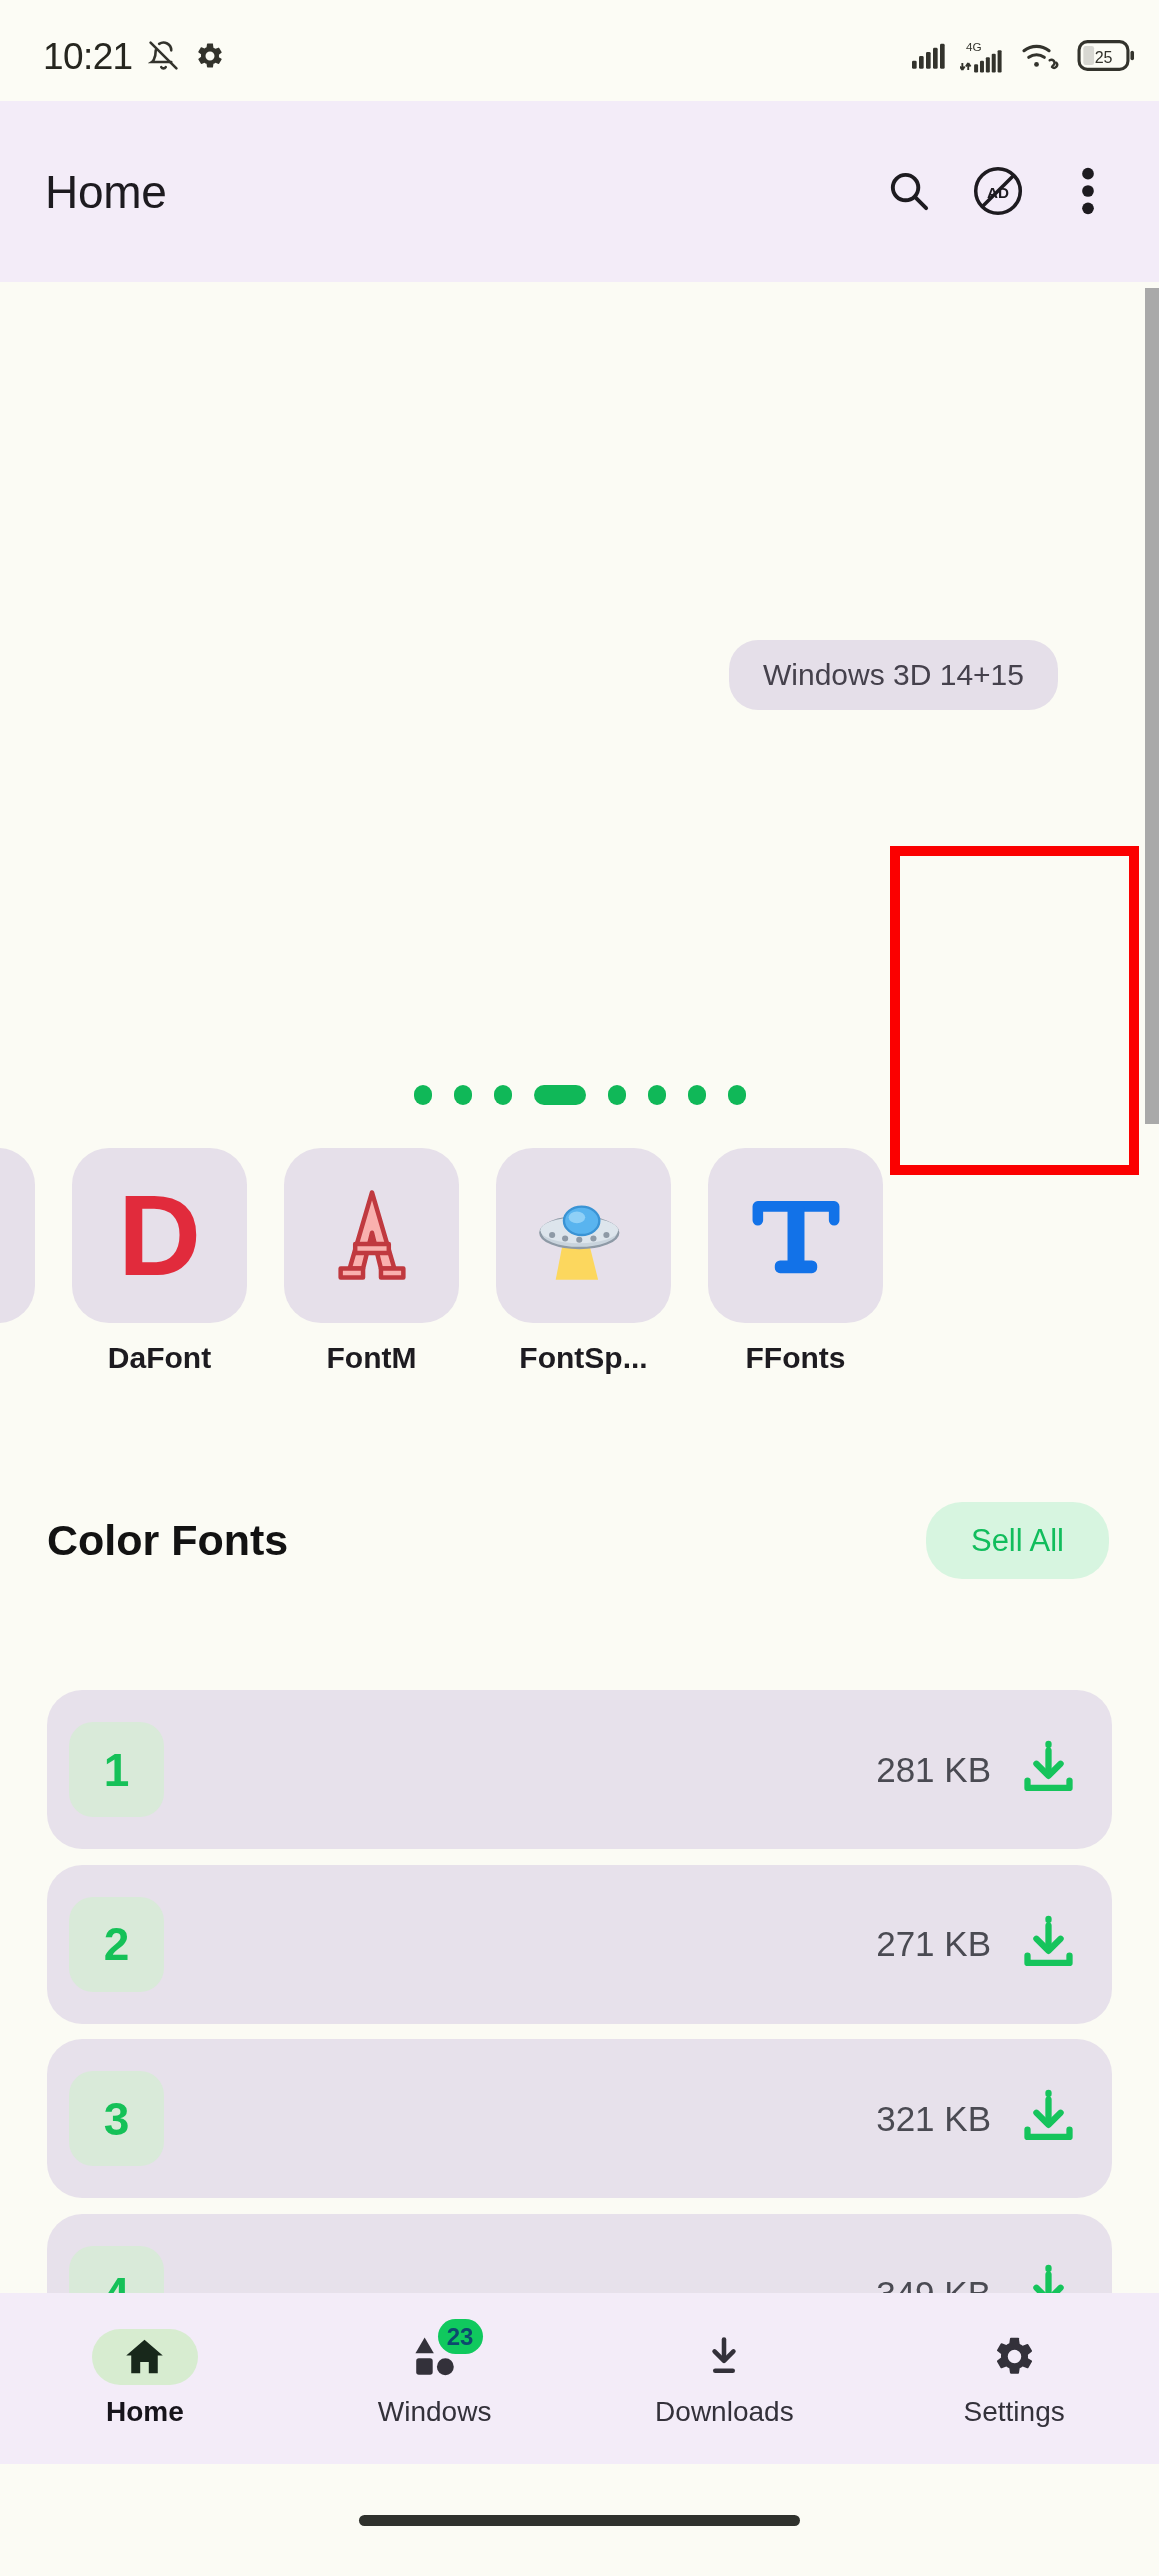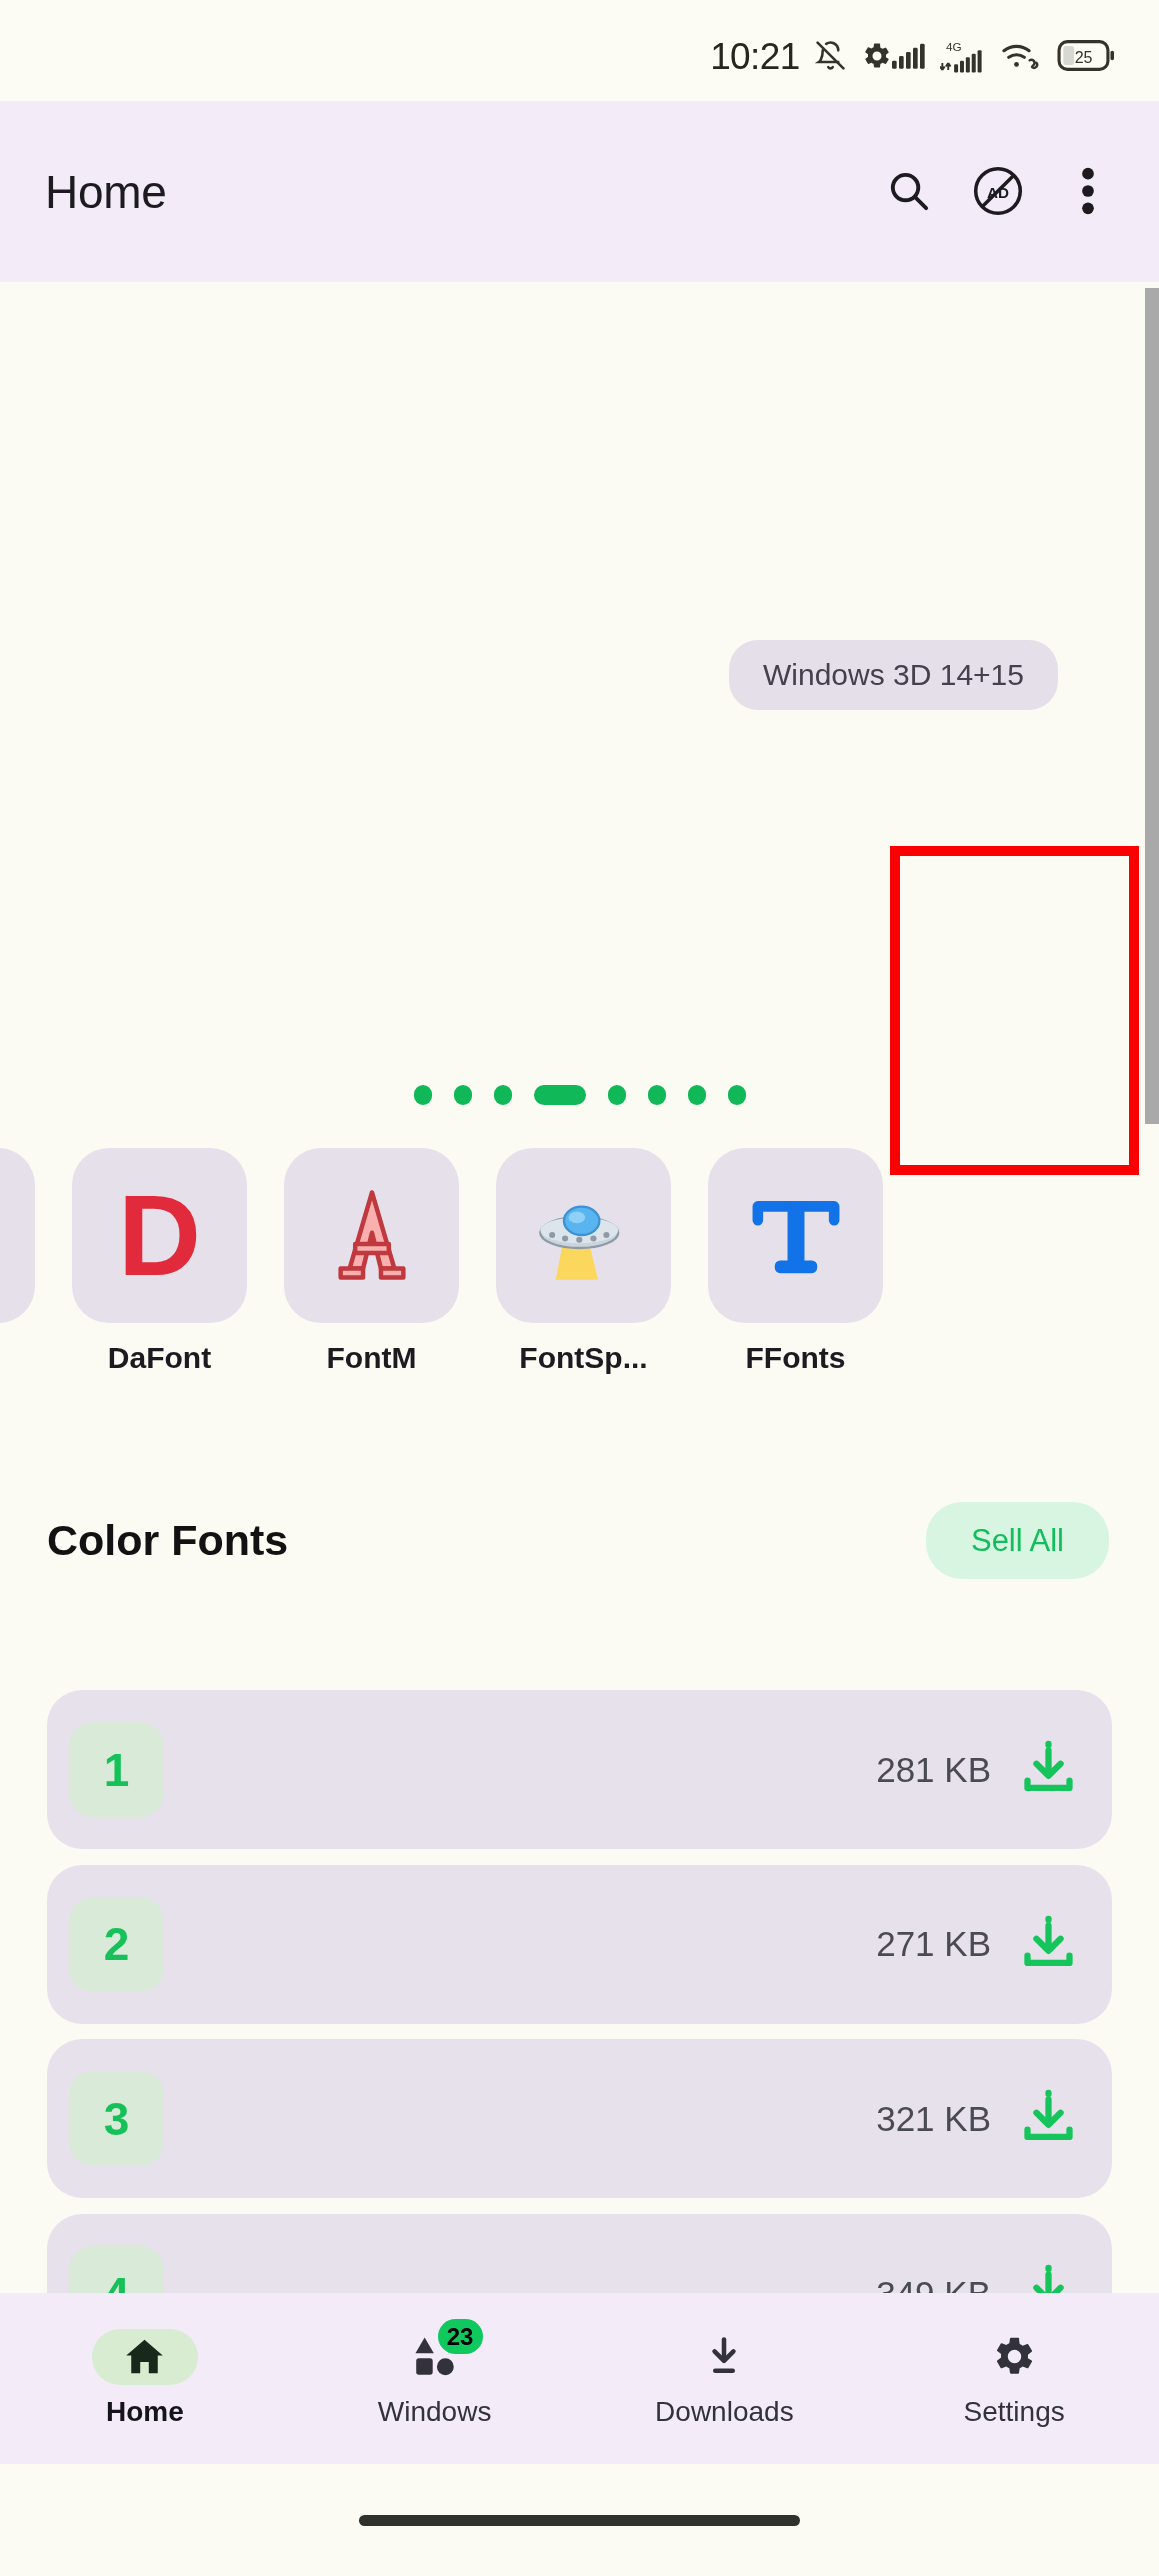--- a/index.html
+++ b/index.html
@@ -18,22 +18,22 @@
   }
 
   
   .statusbar {
     position: absolute;
     top: 0; left: 0;
     width: 1159px; height: 113px;
     background: #fcfcf5;
     display: flex;
     align-items: center;
-    justify-content: flex-end;
-    padding: 0 44px 0 43px;
+    justify-content: space-between;
+    padding: 0 24px 0 43px;
   }
   .sb-left { display: flex; align-items: center; gap: 15.7px; }
   .sb-clock {
     font-size: 37px;
     font-weight: 400;
     color: #26261f;
     letter-spacing: -0.6px;
   }
   .sb-right { display: flex; align-items: center; gap: 13.3px; }
   .sb-ico { display: block; }
@@ -295,21 +295,21 @@
   }
   .nav-badge {
     position: absolute;
     top: -9.7px;
     left: 56px;
     min-width: 45px;
     height: 35px;
     padding: 0 8.5px;
     background: #10c95e;
     border-radius: 18px;
-    color: #000000;
+    color: #0c4a6e;
     font-size: 24px;
     font-weight: bold;
     display: flex;
     align-items: center;
     justify-content: center;
   }
 
   
   .gesture-area {
     position: absolute;

